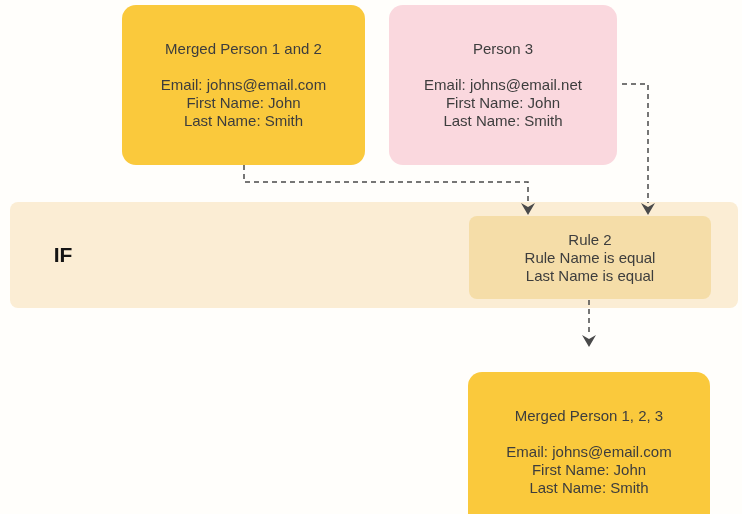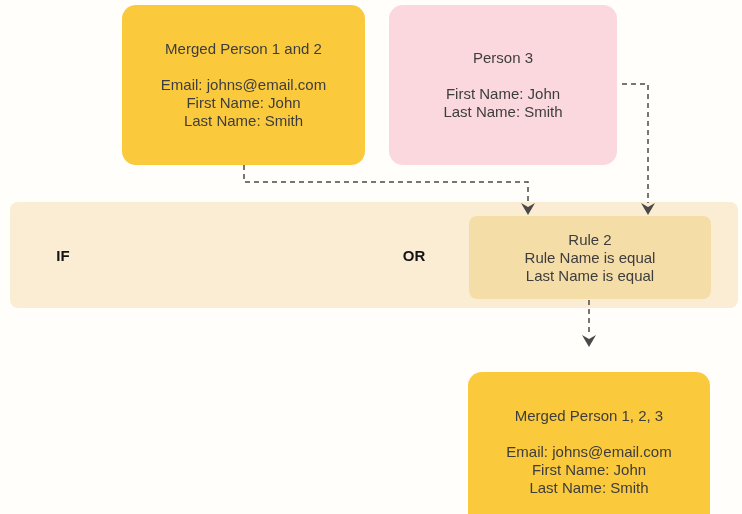--- a/index.html
+++ b/index.html
@@ -58,21 +58,21 @@
   }
   .operator{
     position:absolute;
     top:202px;
     height:106px;
     width:50px;
     display:flex;
     align-items:center;
     justify-content:center;
     font-weight:700;
-    font-size:15px;
+    font-size:21px;
     color:var(--operator-text);
   }
   #op-if{left:38px;}
   #op-or{left:389px;}
   .rule-box{
     position:absolute;
     top:216px;
     height:83px;
     background:var(--rule-box-bg);
     border-radius:8px;
@@ -112,30 +112,30 @@
 
   <div class="node node-merged" id="node-merged-1-2">
     <div class="node-title">Merged Person 1 and 2</div>
     <div class="node-line">Email: johns@email.com</div>
     <div class="node-line">First Name: John</div>
     <div class="node-line">Last Name: Smith</div>
   </div>
 
   <div class="node node-person" id="node-person-3">
     <div class="node-title">Person 3</div>
+    <div class="node-line">Email: johns@email.net</div>
     <div class="node-line">First Name: John</div>
     <div class="node-line">Last Name: Smith</div>
   </div>
 
   <div class="rules-band"></div>
 
   <div class="operator" id="op-if">IF</div>
 
 
-  <div class="operator" id="op-or">OR</div>
 
   <div class="rule-box" id="rule-2">
     <div class="node-line">Rule 2</div>
     <div class="node-line">Rule Name is equal</div>
     <div class="node-line">Last Name is equal</div>
   </div>
 
   <div class="node node-merged" id="node-merged-1-2-3">
     <div class="node-title">Merged Person 1, 2, 3</div>
     <div class="node-line">Email: johns@email.com</div>

